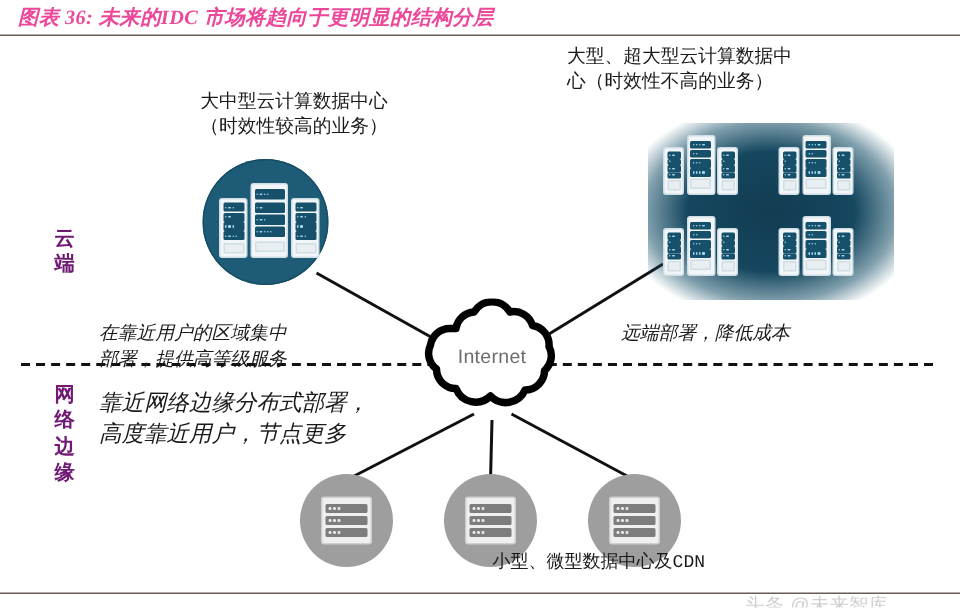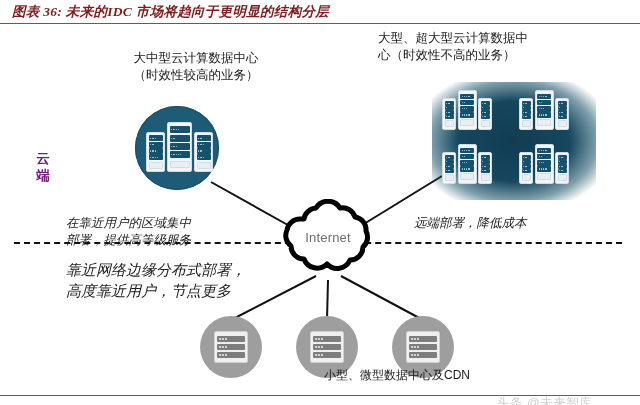--- a/index.html
+++ b/index.html
@@ -11,49 +11,49 @@
     position:relative;
   }
   #root{position:relative;width:640px;height:405px;}
 
   
   .fig-title{
     position:absolute;left:12px;top:3px;
     font-family:"Liberation Serif", serif;
     font-style:italic;font-weight:bold;
     font-size:13.5px;letter-spacing:.3px;
-    color:#7f1d1d;
+    color:#ec4899;
     white-space:nowrap;
   }
   .rule-top{
     position:absolute;left:0;top:23px;width:640px;height:0;
     border-top:1.6px solid #6b5b55;
   }
   .rule-bottom{
     position:absolute;left:0;top:395px;width:640px;height:0;
     border-top:1.6px solid #6b5b55;
   }
 
   
   .canvas{position:absolute;left:0;top:24px;width:640px;height:371px;}
 
   svg.wires{position:absolute;left:0;top:0;width:640px;height:371px;}
 
   
   .lbl{
     position:absolute;
-    font-family:Liberation Sans, sans-serif;
+    font-family:Liberation Mono, monospace;
     color:#1a1a1a;
     line-height:1.38;
     white-space:pre-line;
   }
   .lbl-kai{font-style:italic;}
 
   .lbl-top-left{
-    left:96px;top:26px;width:200px;
+    left:96px;top:36px;width:200px;
     text-align:center;font-size:12.5px;
   }
   .lbl-top-right{
     left:378px;top:6px;width:210px;
     text-align:left;font-size:12.5px;
   }
   .lbl-mid-left{
     left:66px;top:171px;width:215px;
     font-size:12.5px;
     margin-top:20px;
@@ -203,20 +203,21 @@
       <line x1="211" y1="158" x2="295" y2="205" stroke="#111" stroke-width="2"></line>
       <line x1="442" y1="152" x2="359" y2="203" stroke="#111" stroke-width="2"></line>
       <line x1="316" y1="252" x2="231" y2="296" stroke="#111" stroke-width="2"></line>
       <line x1="328" y1="256" x2="327" y2="296" stroke="#111" stroke-width="2"></line>
       <line x1="341" y1="252" x2="423" y2="296" stroke="#111" stroke-width="2"></line>
     </svg>
 
     <div class="divider"></div>
 
     <div class="side side-cloud">云端</div>
+    <div class="side side-edge">网络边缘</div>
 
     <div class="lbl lbl-top-left">大中型云计算数据中心
 （时效性较高的业务）</div>
 
     <div class="circle-node">
       <div class="rackset">
         <div class="rack rack-sm">
           <div class="bay">
               <i></i>
               <i></i>

